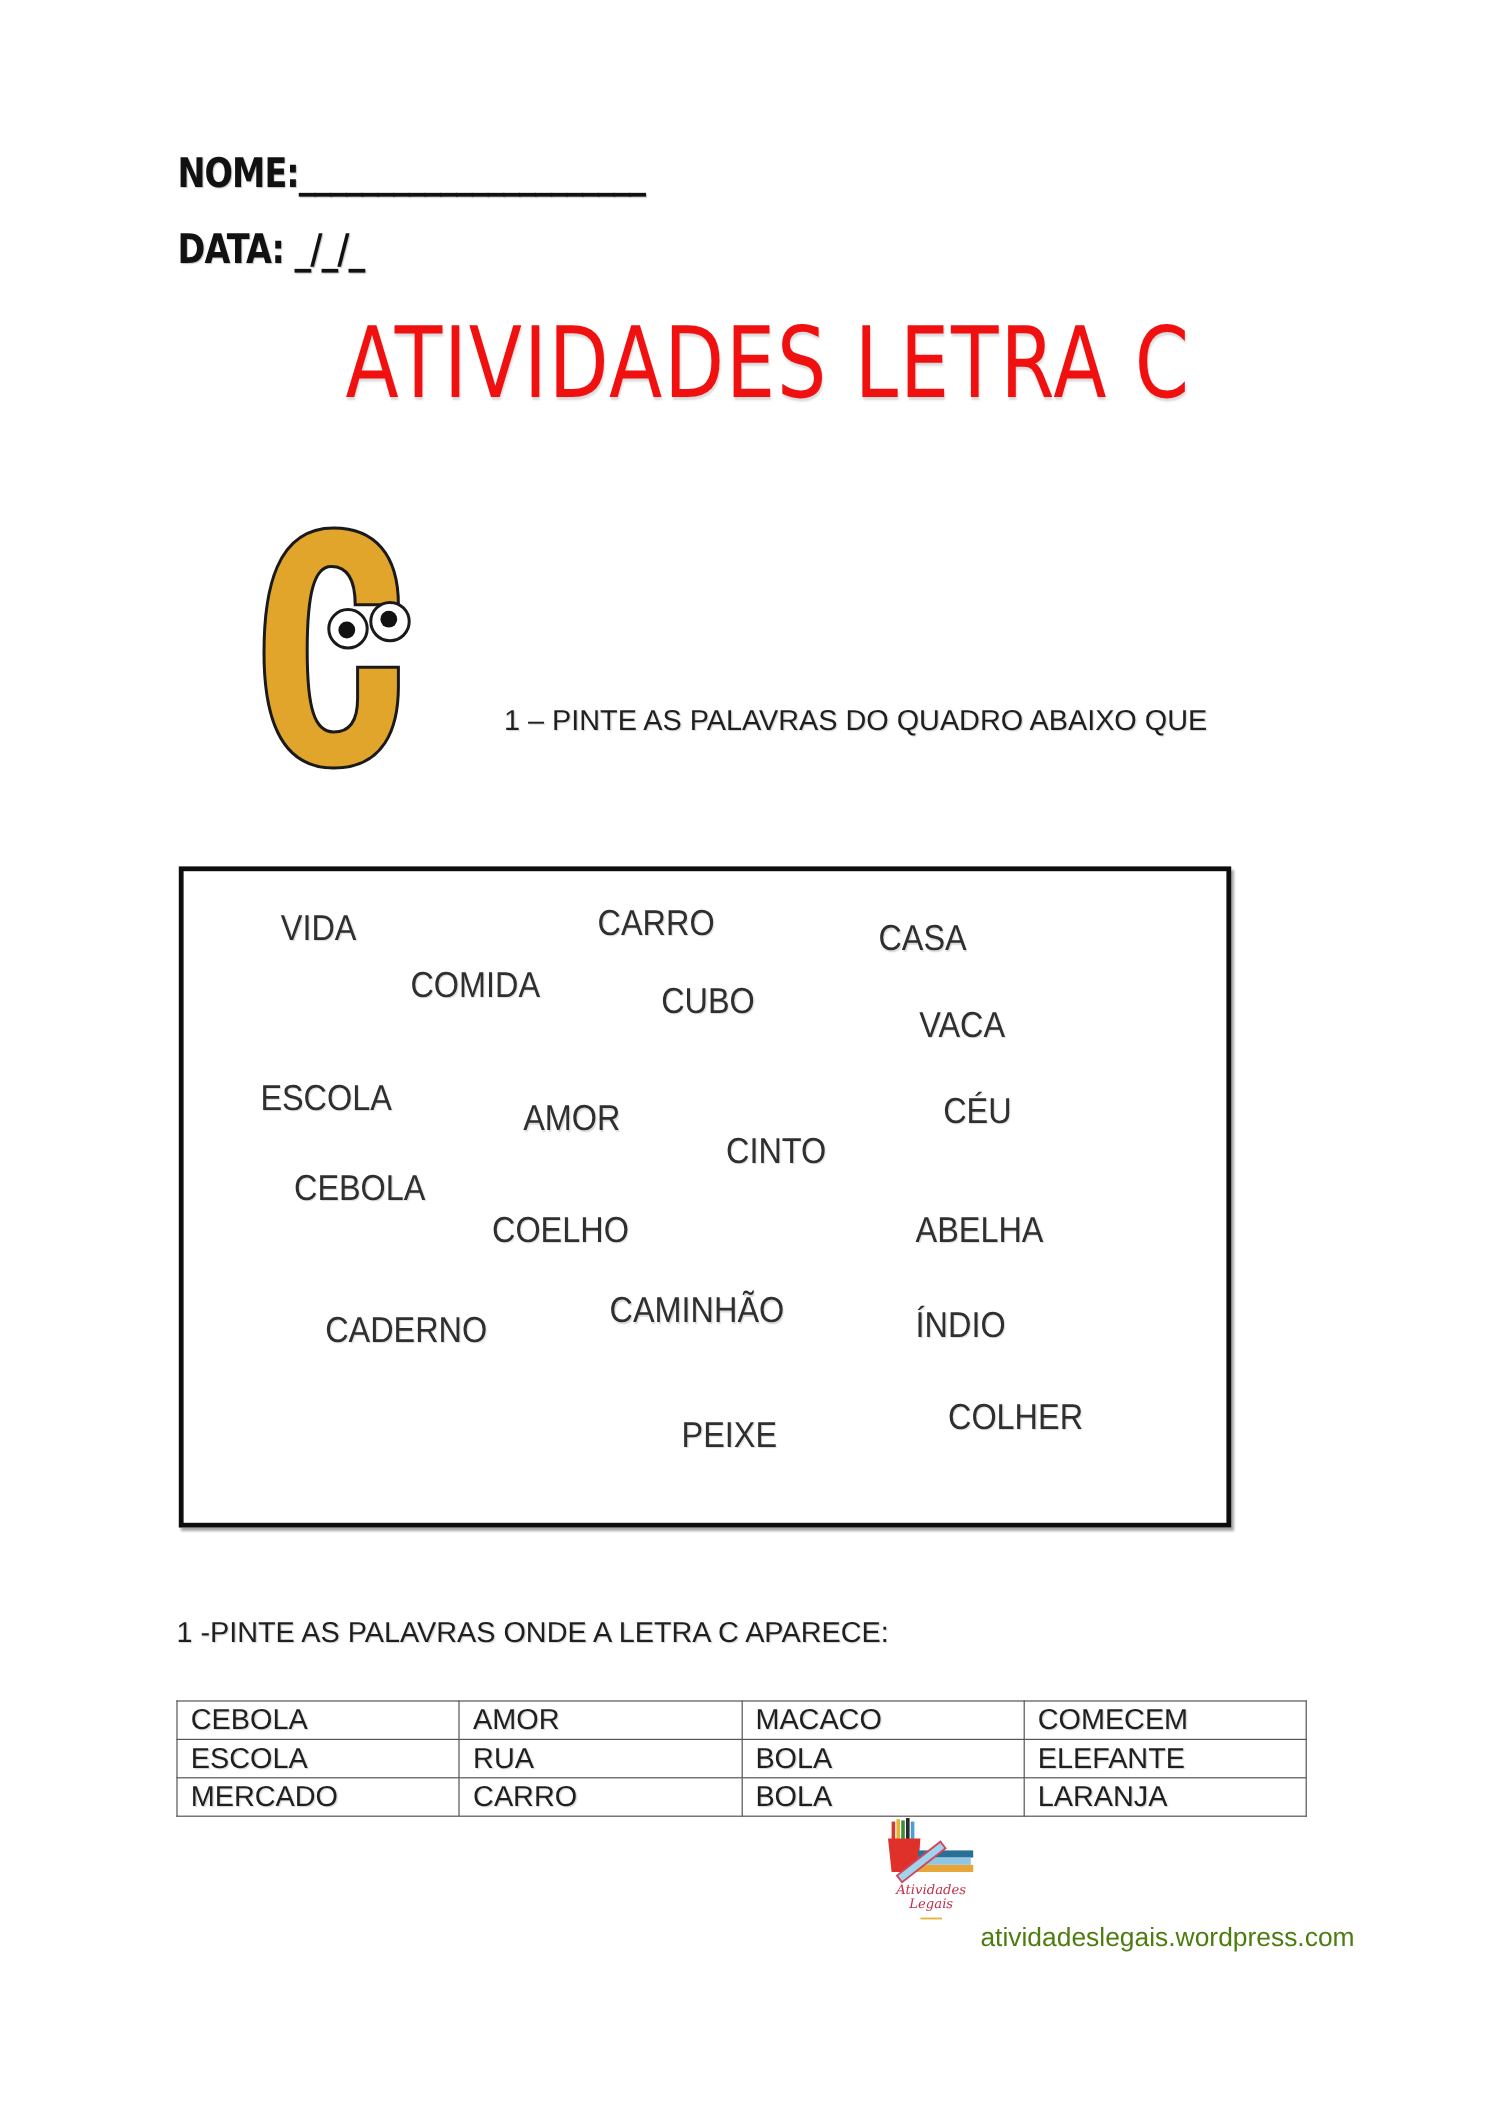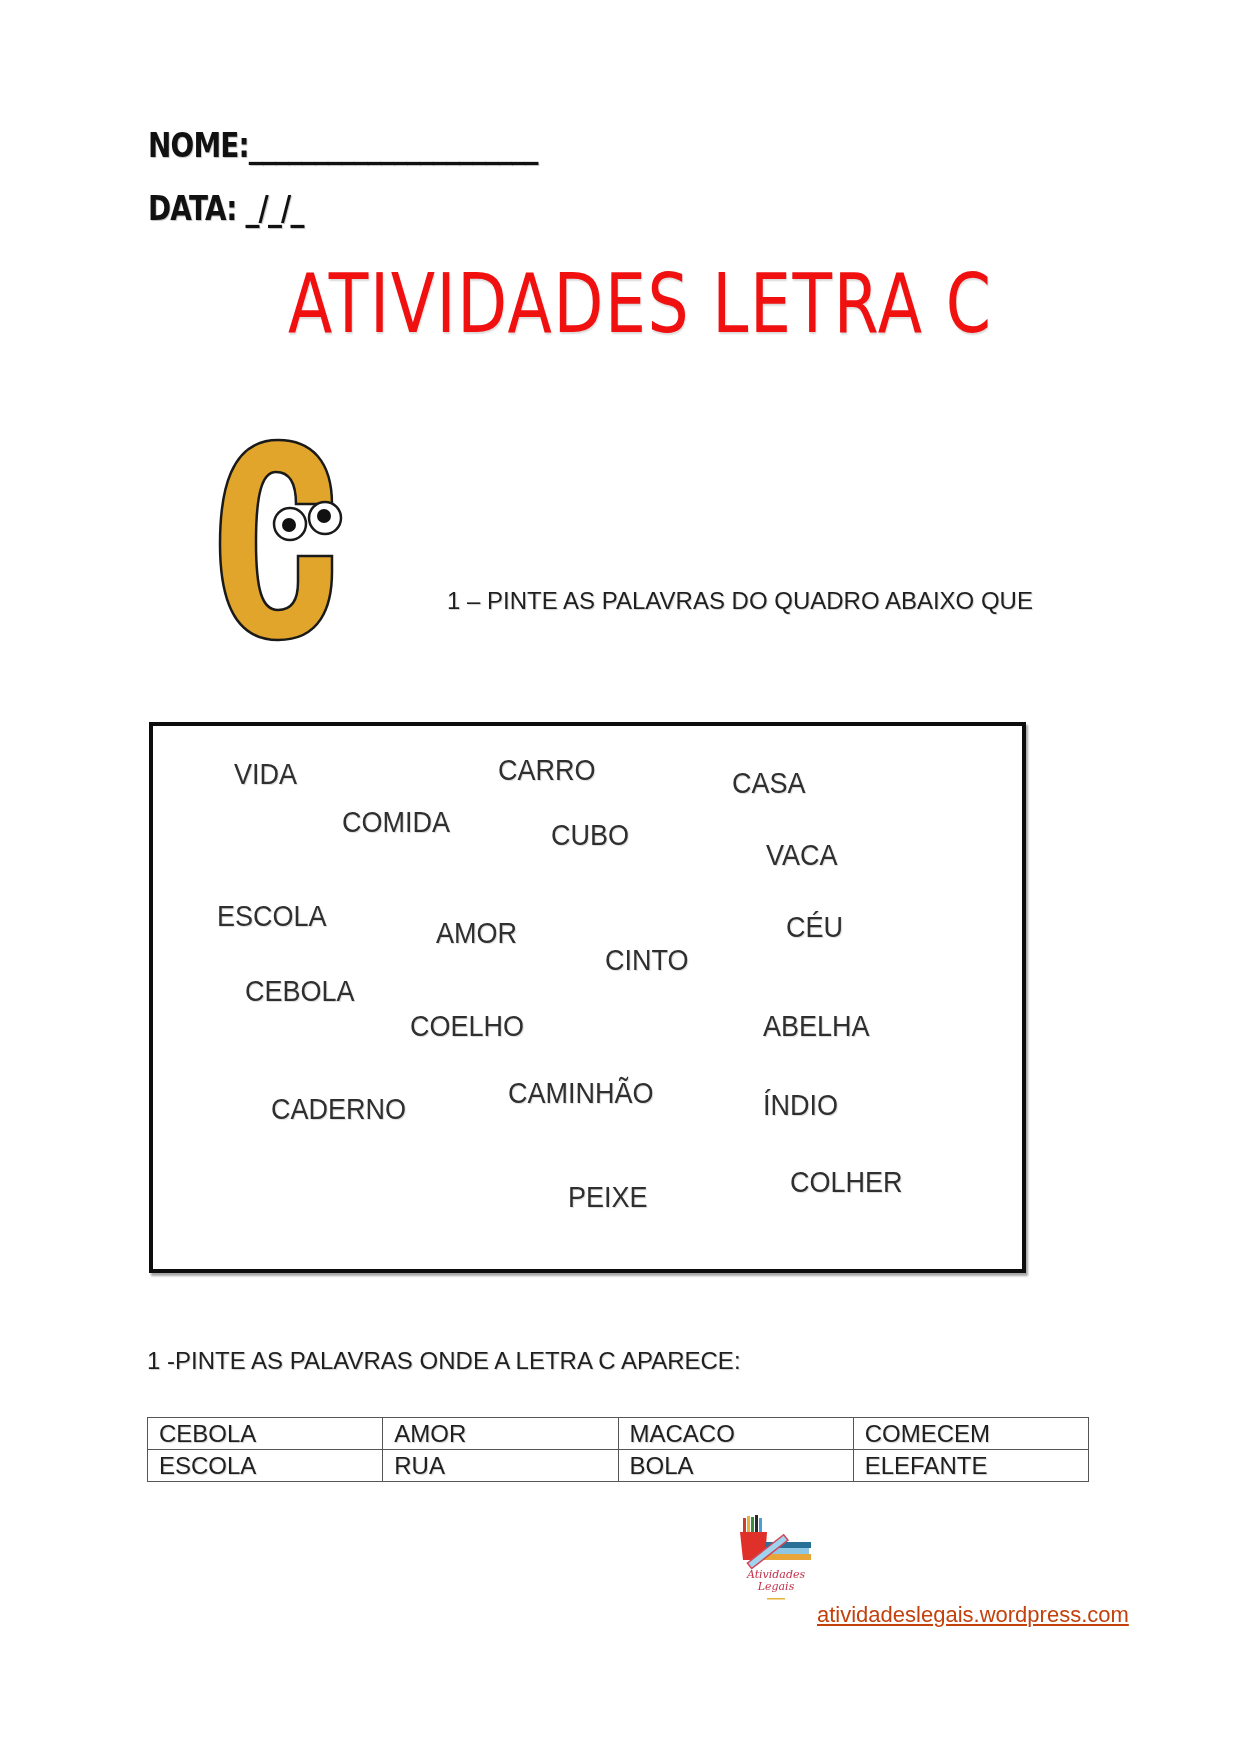--- a/index.html
+++ b/index.html
@@ -17,21 +17,21 @@
   .instr { font-size: 24px; color: #1f1f1f; text-shadow: 1px 1px 1px rgba(0,0,0,0.18); line-height: 35px; }
   .box { left: 149px; top: 722px; width: 877px; height: 551px; border: 4px solid #0d0d0d;
          box-sizing: border-box; box-shadow: 2px 3px 2px rgba(0,0,0,0.35); }
   .word { font-size: 30px; color: #2f2f2f; transform: scaleX(0.9); transform-origin: left top;
           white-space: nowrap; text-shadow: 1px 1px 1px rgba(0,0,0,0.15); }
   table.grid { left: 147px; top: 1417px; width: 942px; border-collapse: collapse;
                font-size: 24px; color: #1f1f1f; }
   table.grid td { border: 1.5px solid #555; height: 31px; padding: 0 0 0 11px;
                   line-height: 31px; width: 25%; text-shadow: 1px 1px 1px rgba(0,0,0,0.18); }
   .logo { left: 737px; top: 1512px; width: 78px; height: 94px; }
-  .site { left: 817px; top: 1602px; font-size: 22px; color: #c2410c; text-decoration: underline; }
+  .site { left: 817px; top: 1602px; font-size: 22px; color: #4d7c0f; }
 </style>
 </head>
 <body>
 
 <div class="abs hand field" style="left:148px; top:125px;">
   <span>NOME:</span><span>______________________</span>
 </div>
 <div class="abs hand field" style="left:148px; top:188px;">
   <span>DATA:</span>
   <span>_/_/_</span>
@@ -42,21 +42,21 @@
 <div class="abs mascot">
   <svg width="150" height="220" viewBox="0 0 150 220">
     <path d="M 68 8 C 20 8 10 60 10 112 C 10 168 25 208 68 208 C 110 208 122 175 122 140 L 122 124 L 88 124 L 88 150 C 88 170 80 178 68 178 C 52 178 46 158 46 110 C 46 62 52 40 66 40 C 80 40 86 52 86 72 L 122 72 C 122 30 102 8 68 8 Z" fill="#e1a52b" stroke="#1a1a1a" stroke-width="2.5"></path>
     <circle cx="80" cy="92" r="16" fill="#fff" stroke="#1a1a1a" stroke-width="2.5"></circle>
     <circle cx="79" cy="93" r="7" fill="#111"></circle>
     <circle cx="115" cy="86" r="16" fill="#fff" stroke="#1a1a1a" stroke-width="2.5"></circle>
     <circle cx="114" cy="84" r="7" fill="#111"></circle>
   </svg>
 </div>
 
-<div class="abs instr" style="left:420px; top:583px;margin-left:27px;">
+<div class="abs instr" style="left:420px; top:583px;">
   <div>1 – PINTE AS PALAVRAS DO QUADRO ABAIXO QUE</div>
 </div>
 
 <div class="abs box"></div>
 <div id="words">
   <div class="abs word" style="left: 234px; top: 757px;">VIDA</div>
   <div class="abs word" style="left: 498px; top: 753px;">CARRO</div>
   <div class="abs word" style="left: 732px; top: 766px;">CASA</div>
   <div class="abs word" style="left: 342px; top: 805px;">COMIDA</div>
   <div class="abs word" style="left: 551px; top: 818px;">CUBO</div>
@@ -84,20 +84,26 @@
     <td>AMOR</td>
     <td>MACACO</td>
     <td>COMECEM</td>
   </tr>
   <tr>
     <td>ESCOLA</td>
     <td>RUA</td>
     <td>BOLA</td>
     <td>ELEFANTE</td>
   </tr>
+  <tr>
+    <td>MERCADO</td>
+    <td>CARRO</td>
+    <td>BOLA</td>
+    <td>LARANJA</td>
+  </tr>
 </tbody>
   </table>
 
 <div class="abs logo">
   <svg width="78" height="94" viewBox="0 0 78 94">
 
     <rect x="6" y="6" width="3" height="16" fill="#d23a2a"></rect>
     <rect x="10" y="4" width="3" height="18" fill="#e3b436"></rect>
     <rect x="14" y="5" width="3" height="17" fill="#3a8f3e"></rect>
     <rect x="18" y="3" width="3" height="19" fill="#2b2b2b"></rect>

